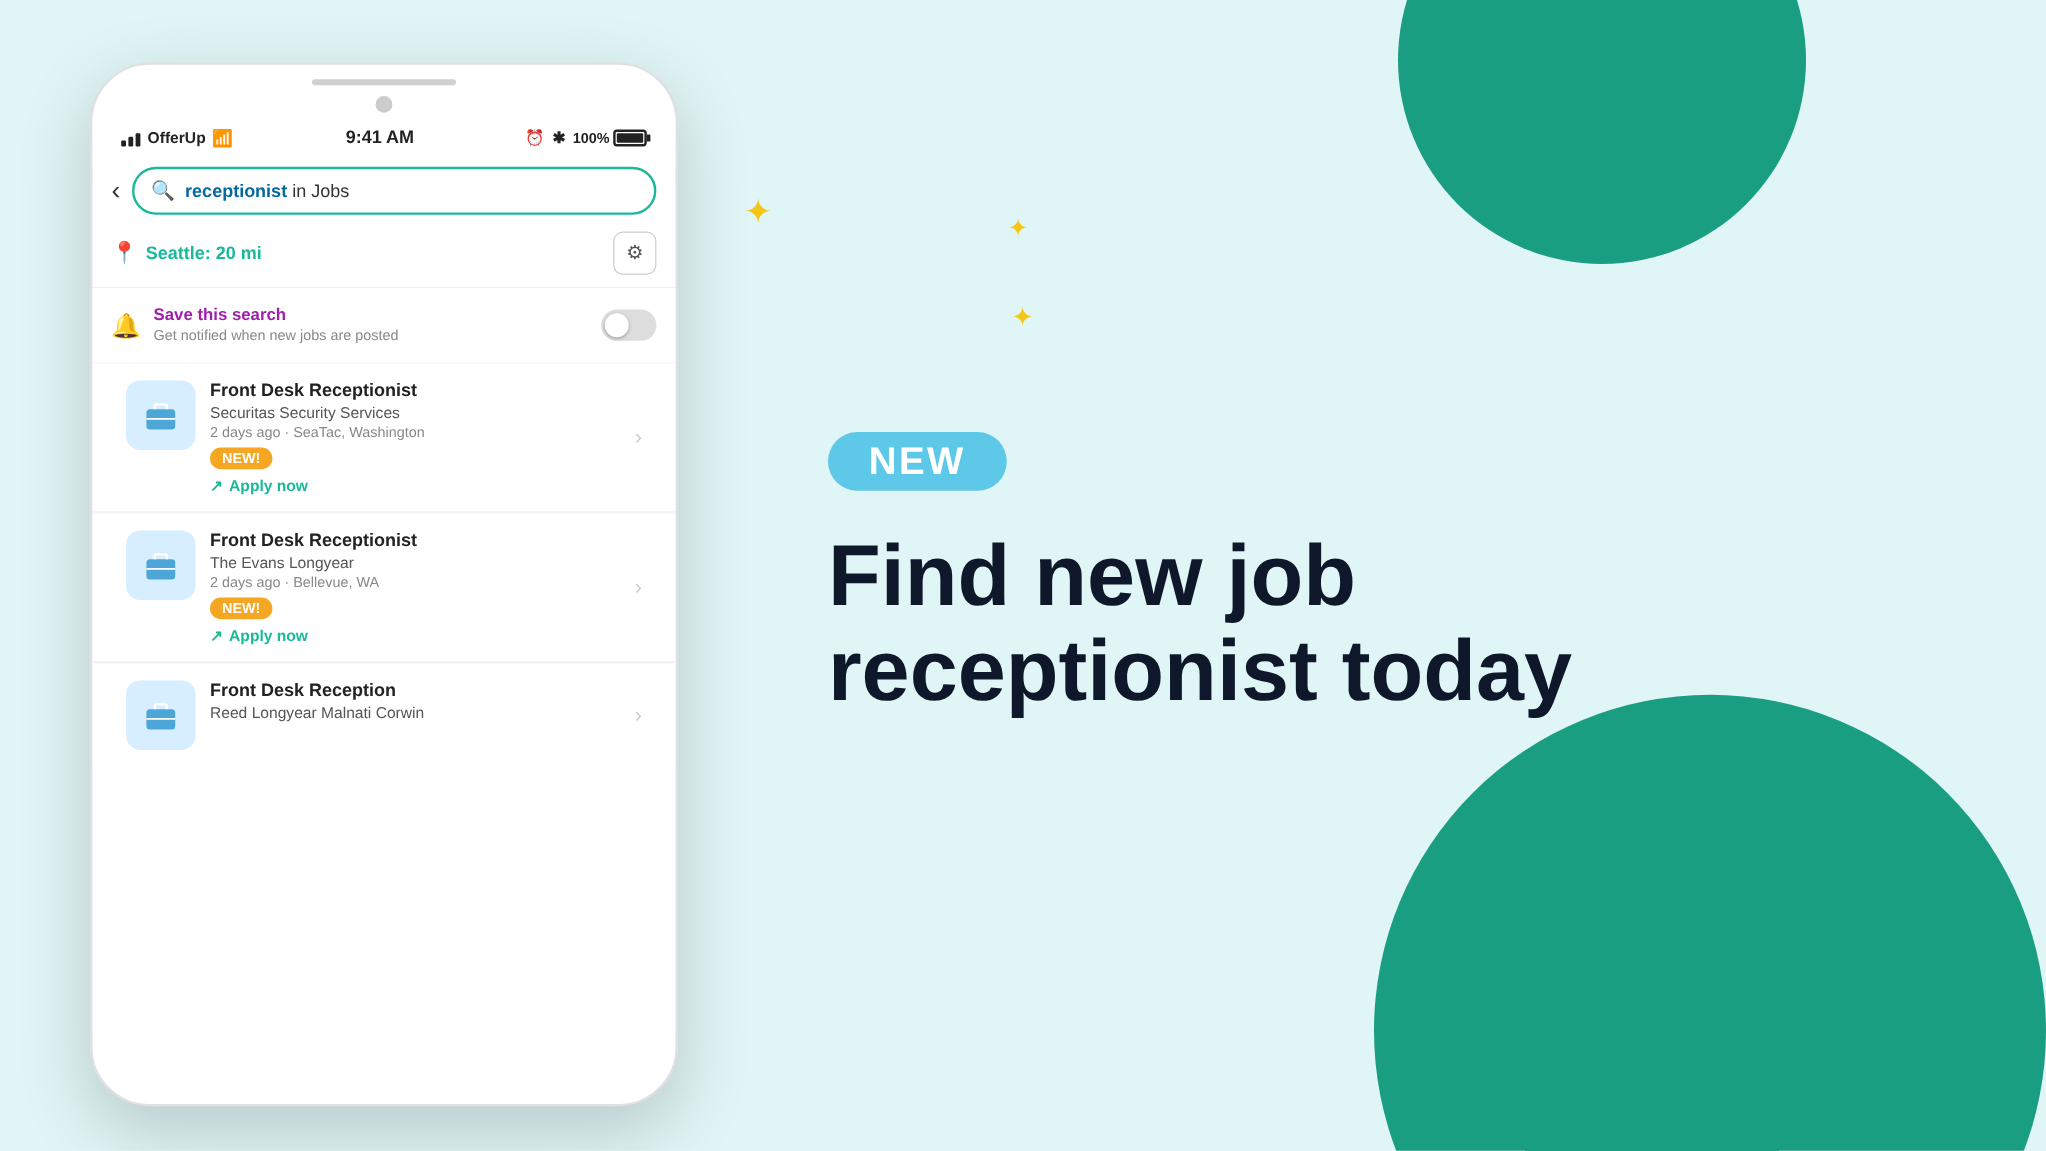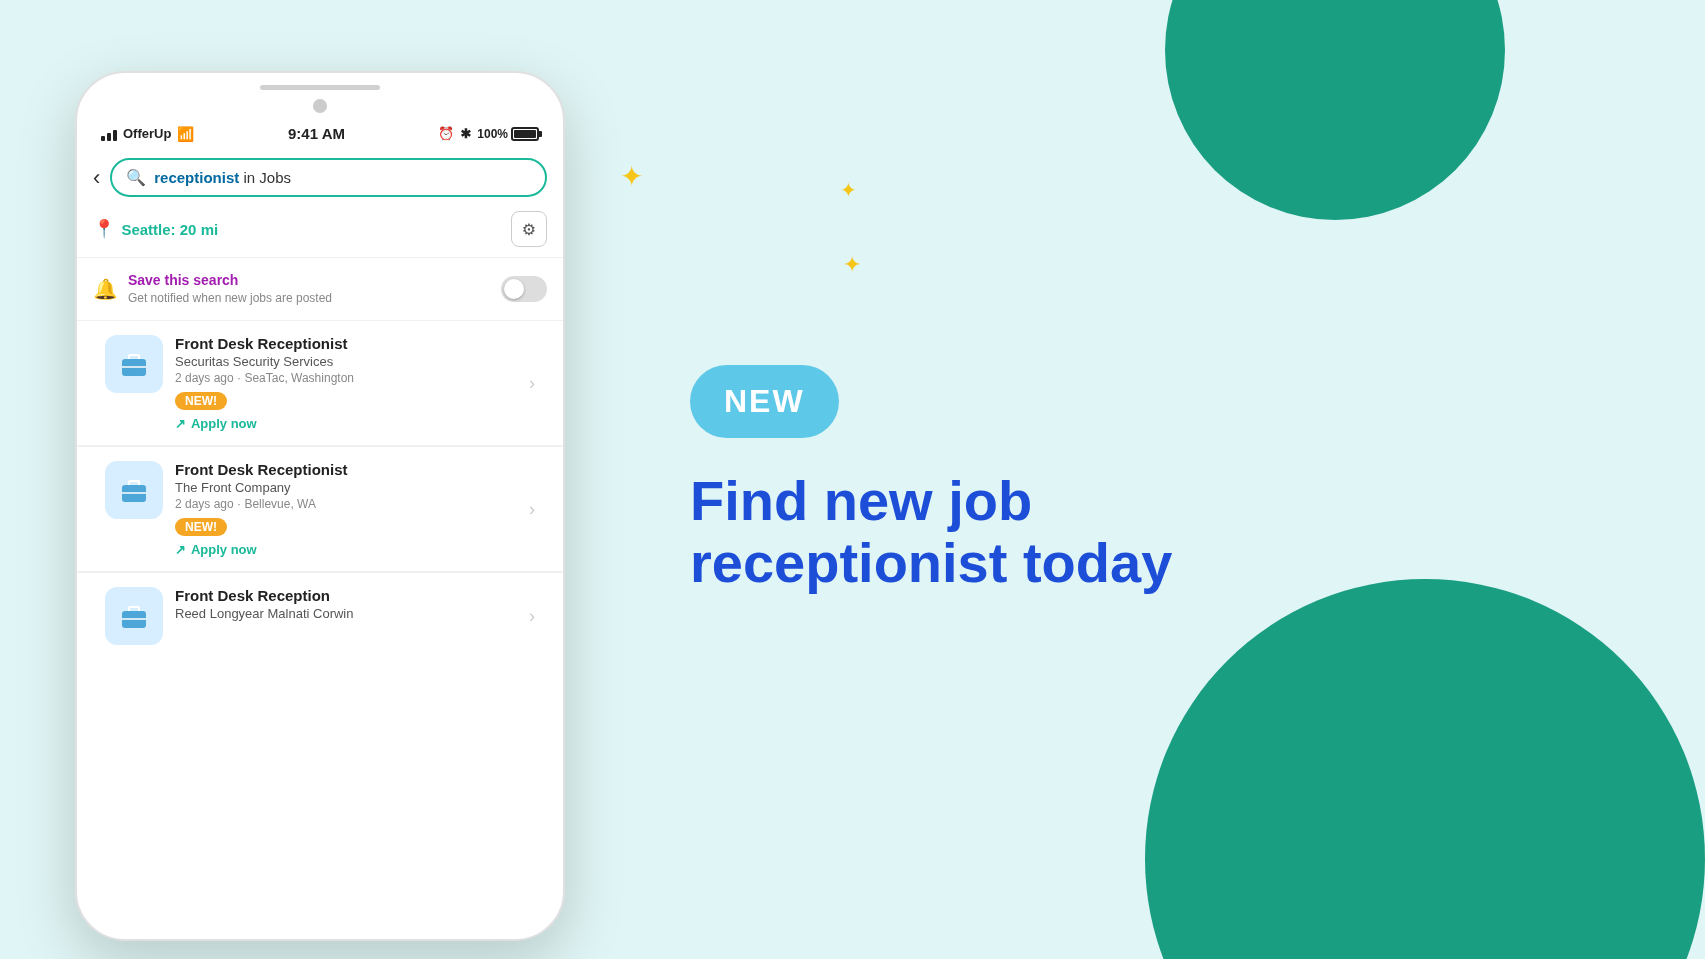--- a/index.html
+++ b/index.html
@@ -29,21 +29,21 @@
       width: 560px;
       height: 560px;
       background: #1a9e82;
       border-radius: 50%;
     }
 
     
     .phone-container {
       position: absolute;
       left: 75px;
-      top: 71px;
+      top: 52px;
       width: 490px;
       height: 870px;
     }
 
     .phone-frame {
       width: 490px;
       height: 870px;
       background: #fff;
       border-radius: 50px;
       box-shadow: 0 20px 60px rgba(0,0,0,0.18);
@@ -339,41 +339,41 @@
       padding: 60px 80px;
     }
 
     .new-badge-large {
       display: inline-flex;
       align-items: center;
       background: #5ec8e8;
       color: #fff;
       font-size: 32px;
       font-weight: 800;
-      padding: 18px 34px;
+      padding: 6px 34px;
       border-radius: 40px;
       margin-bottom: 32px;
       letter-spacing: 2px;
       width: fit-content;
       justify-content: center;
     }
 
     .sparkle {
       position: absolute;
       color: #f5c518;
       font-size: 28px;
     }
     .sparkle-1 { top: 160px; left: 620px; }
     .sparkle-2 { top: 200px; left: 820px; }
     .sparkle-3 { top: 255px; left: 840px; }
 
     .hero-text {
-      font-size: 56px;
+      font-size: 72px;
       font-weight: 800;
-      color: #1d4ed8;
+      color: #0f172a;
       line-height: 1.1;
       max-width: 880px;
     }
   </style>
 </head>
 <body>
 
 <div class="bg-circle-top"></div>
 <div class="bg-circle-bottom"></div>
 
@@ -473,21 +473,21 @@
       <div class="job-listing">
         <div class="job-icon">
           <svg class="briefcase-svg" viewBox="0 0 32 32" fill="none" xmlns="http://www.w3.org/2000/svg">
             <rect x="4" y="11" width="24" height="17" rx="3" fill="#4da6d8"></rect>
             <path d="M11 11V8a1 1 0 011-1h8a1 1 0 011 1v3" stroke="#fff" stroke-width="2" fill="none"></path>
             <line x1="4" y1="19" x2="28" y2="19" stroke="#fff" stroke-width="1.5"></line>
           </svg>
         </div>
         <div class="job-info">
           <div class="job-title">Front Desk Receptionist</div>
-          <div class="job-company">The Front Company</div>
+          <div class="job-company">The Evans Longyear</div>
           <div class="job-meta">2 days ago · Bellevue, WA</div>
           <div class="new-badge">NEW!</div>
           <div class="apply-link">
             <span>↗</span>
             <span>Apply now</span>
           </div>
         </div>
         <span class="chevron-right">›</span>
       </div>
 

